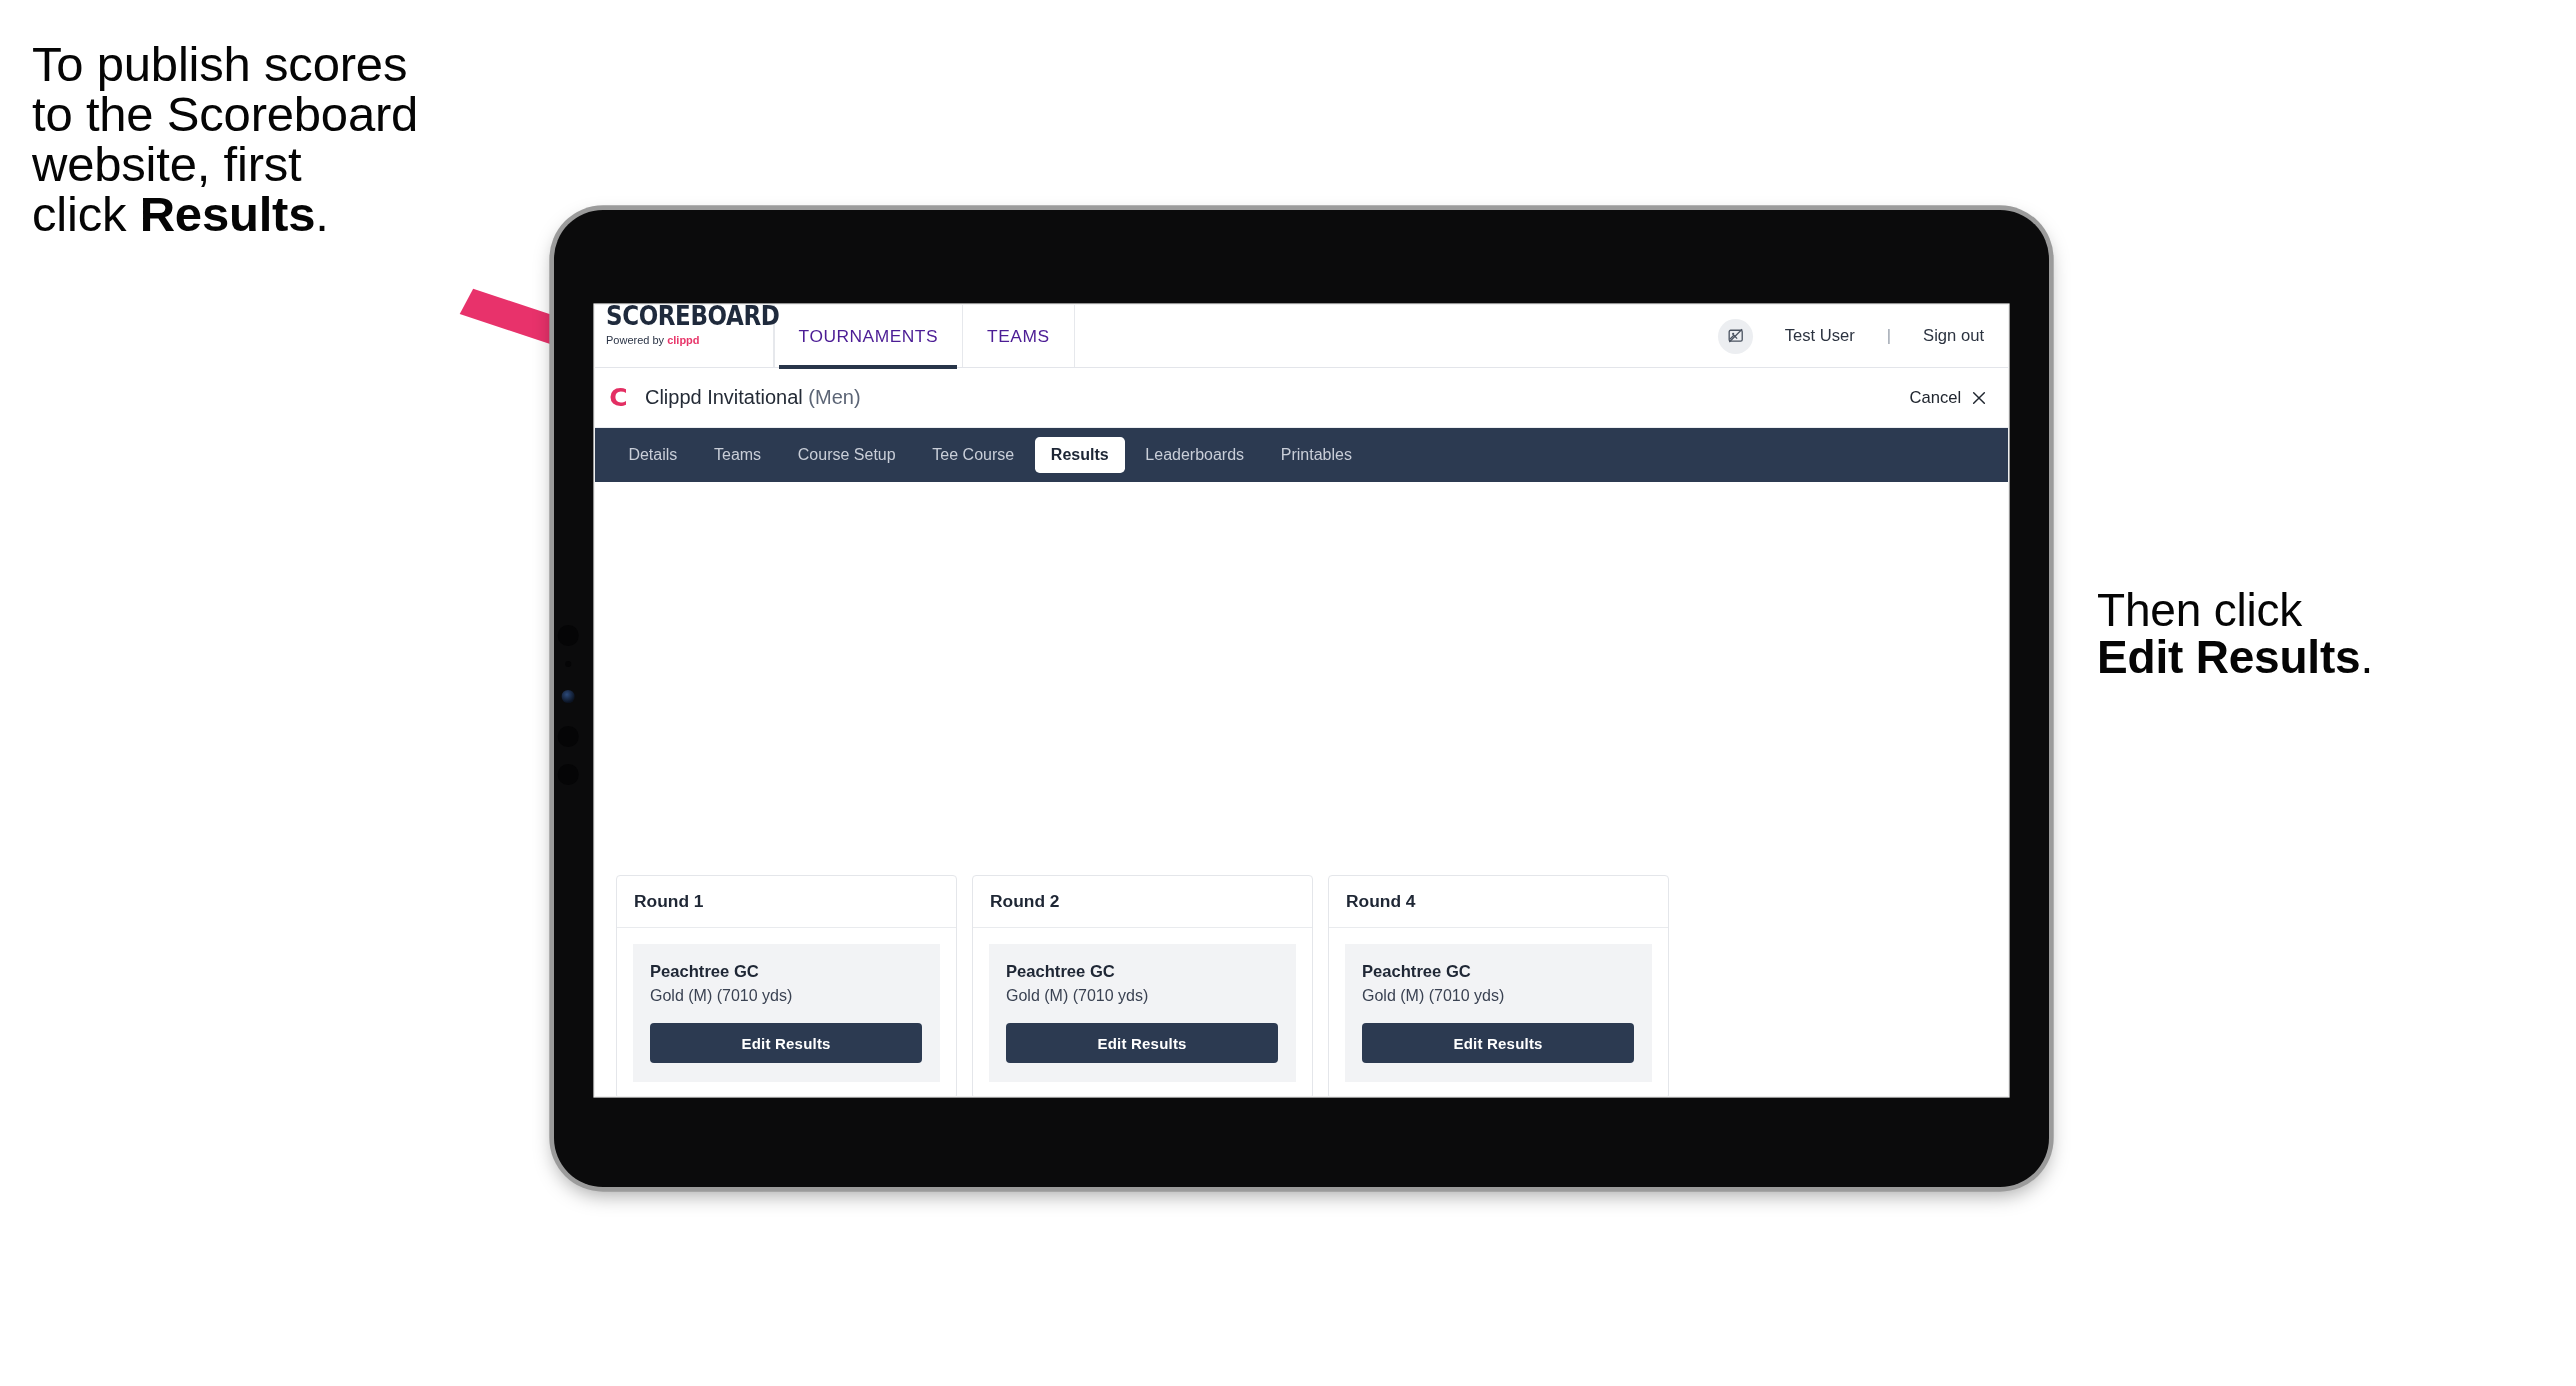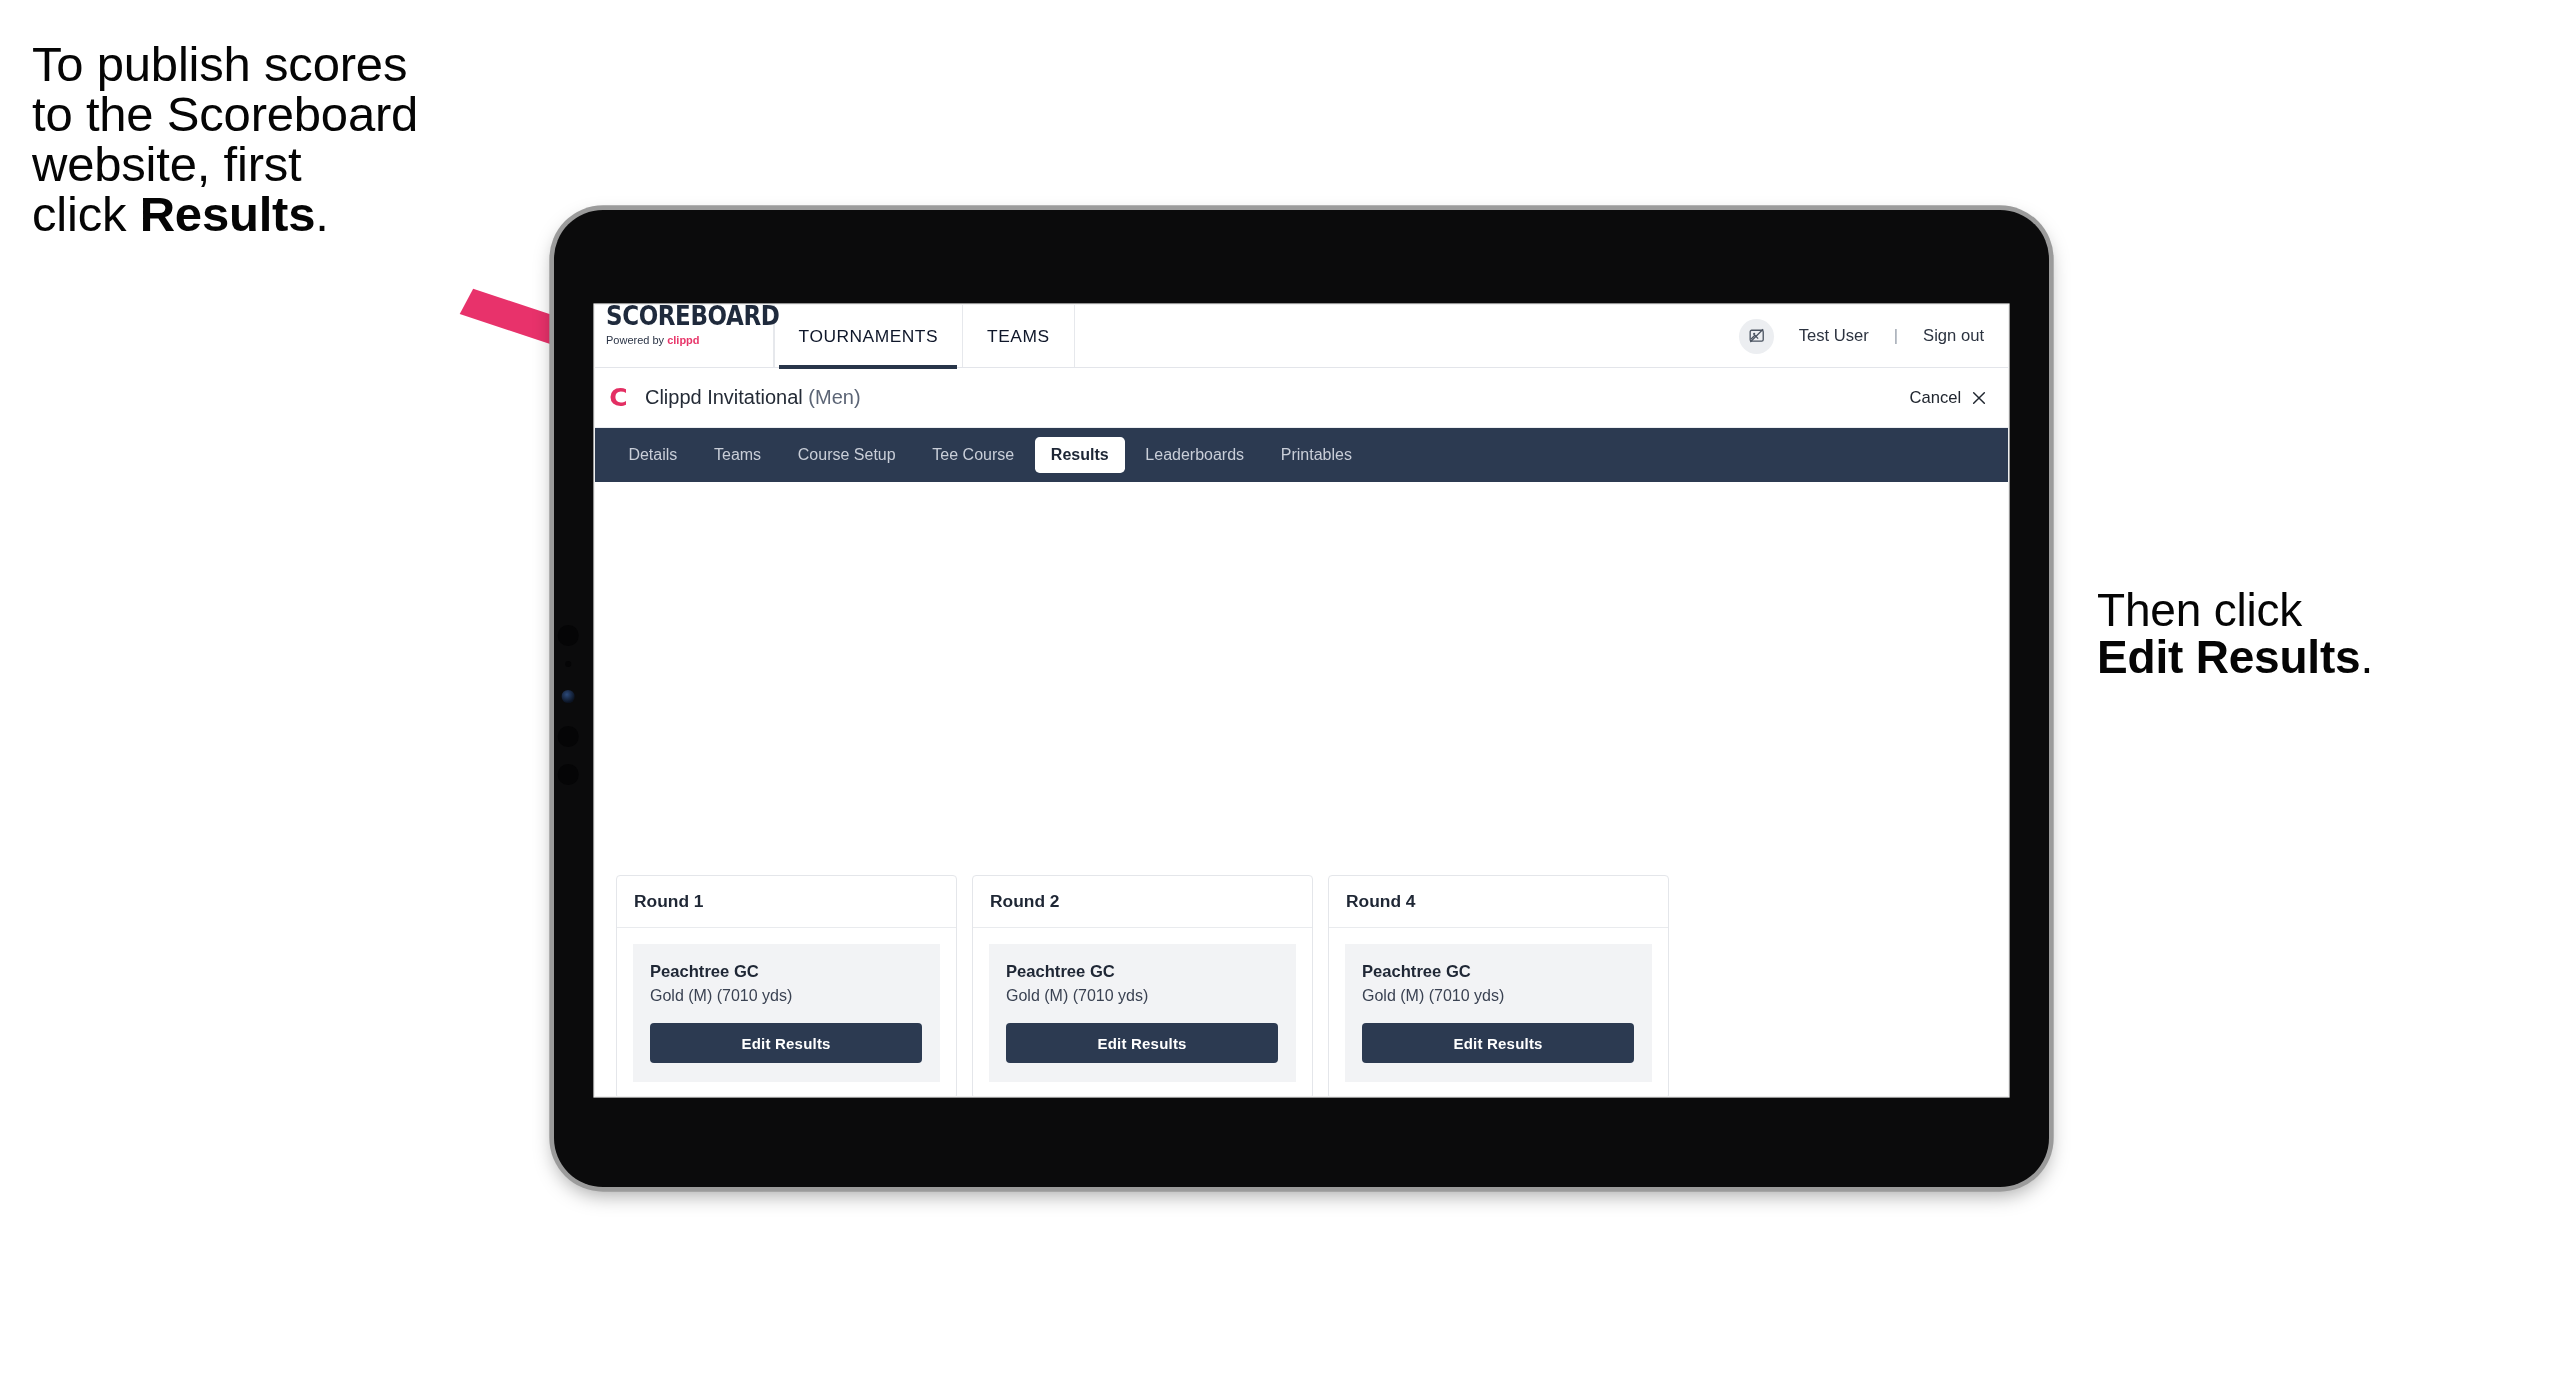--- a/index.html
+++ b/index.html
@@ -107,34 +107,34 @@
   }
   #brand-sub .clippd{color:#e8366a;font-weight:700;}
   #brand-divider{
     width:1.6px;background:#e6e8ec;margin:0;
   }
   .topnav{
     display:flex;align-items:center;
     padding:0 24px;
     font-size:17.4px;
     letter-spacing:0.5px;
-    color:#0f172a;
+    color:#4c1d95;
     position:relative;
     border-right:1.6px solid #e6e8ec;
     box-sizing:border-box;
   }
   .topnav.active::after{
     content:"";
     position:absolute;left:4.7px;right:4.7px;bottom:-1.6px;
     height:3.2px;background:#283549;
   }
   #topbar-right{
     margin-left:auto;
     display:flex;align-items:center;
-    gap:25px;
+    gap:32px;
     padding-right:24px;
   }
   #avatar{
     width:35px;height:35px;border-radius:50%;
     background:#eceef1;
     display:flex;align-items:center;justify-content:center;
   }
   #user-name{font-size:16.6px;color:#2c3340;}
   #sep{color:#9aa1ad;font-size:16.6px;}
   #signout{font-size:16.6px;color:#2c3340;}

